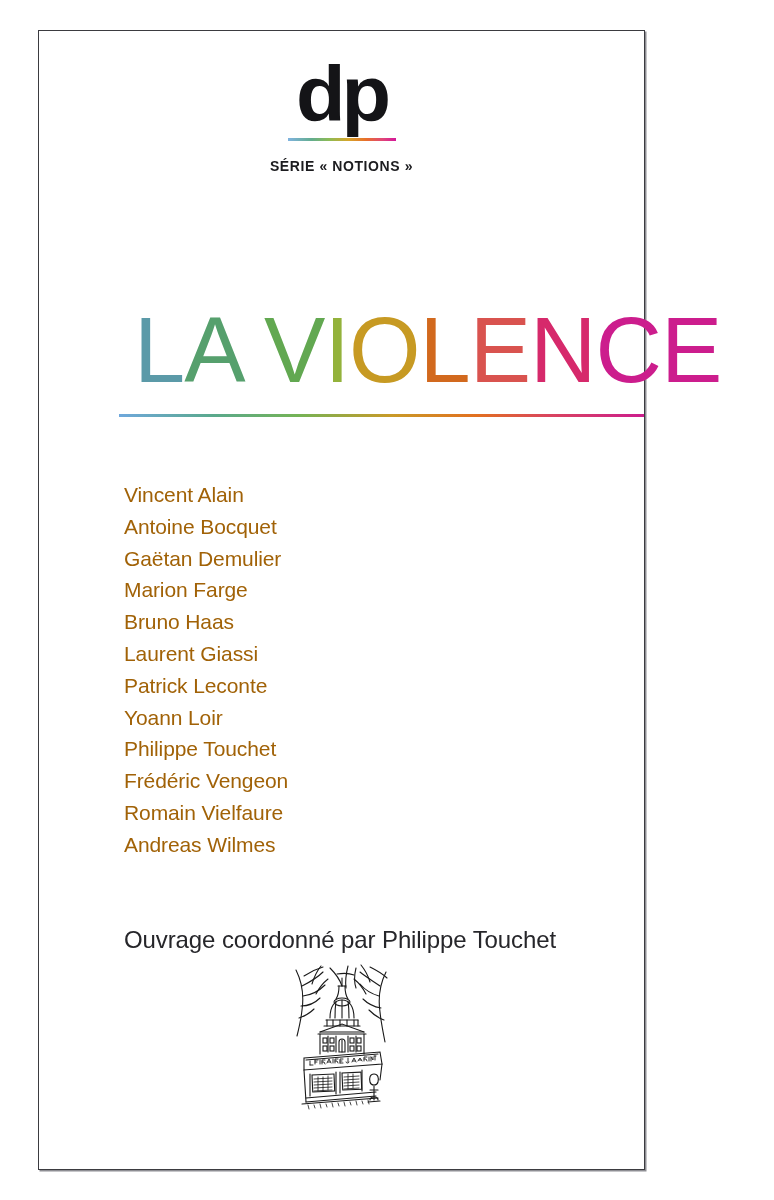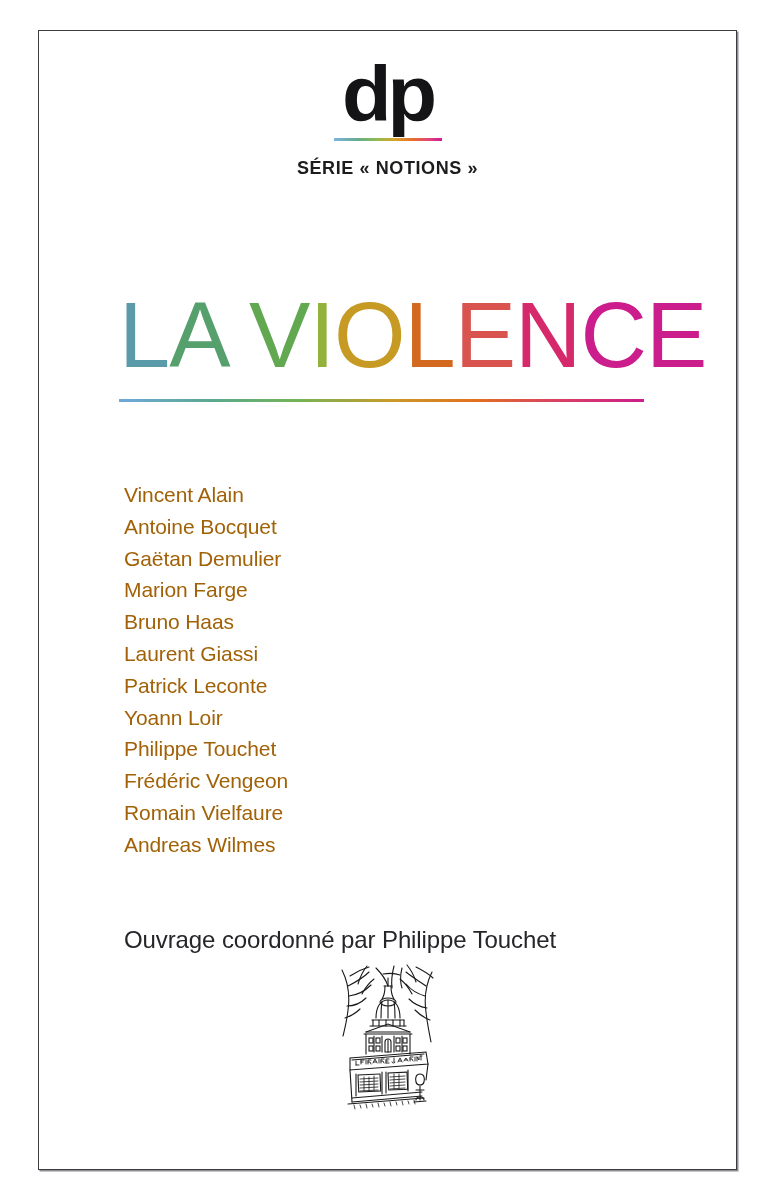--- a/index.html
+++ b/index.html
@@ -20,21 +20,21 @@
     width: 774px;
     height: 1200px;
     background: #ffffff;
   }
 
   
   .cover-frame {
     position: absolute;
     left: 38px;
     top: 30px;
-    width: 699px;
+    width: 607px;
     height: 1140px;
     border: 1px solid #3b3b40;
     box-shadow: 1.5px 1.5px 0 0 #8e8e93;
     box-sizing: border-box;
     background: #ffffff;
   }
 
   
   .imprint {
     position: absolute;
@@ -56,41 +56,41 @@
   .imprint-rule {
     width: 108px;
     height: 3px;
     margin: 7px auto 0 auto;
     background: linear-gradient(to right,
        #7fb3e0 0%, #63ad8e 22%, #8cbb55 38%,
        #d7a52b 56%, #e8702a 72%, #e0447a 88%, #d4179a 100%);
   }
   .series-label {
     margin-top: 17px;
-    font-size: 18px;
+    font-size: 14px;
     font-weight: bold;
     letter-spacing: 0.6px;
     color: #1c1c1f;
   }
 
   
   .title-block {
     position: absolute;
     left: 80px;
     top: 258px;
     width: 620px;
   }
   .title {
     font-family: "Liberation Sans", sans-serif;
     font-weight: 400;
     font-size: 92px;
     line-height: 1;
     letter-spacing: -1px;
     white-space: pre;
-    margin: 0;
+    margin: 15px;
   }
   .title .ch { display: inline; }
   .title-rule {
     margin-top: 18px;
     width: 525px;
     height: 2.5px;
     background: linear-gradient(to right,
        #6fa8dc 0%, #5aa98c 18%, #74b356 34%,
        #c99a28 52%, #e2701f 68%, #d9445f 82%, #cc1d8d 100%);
   }

